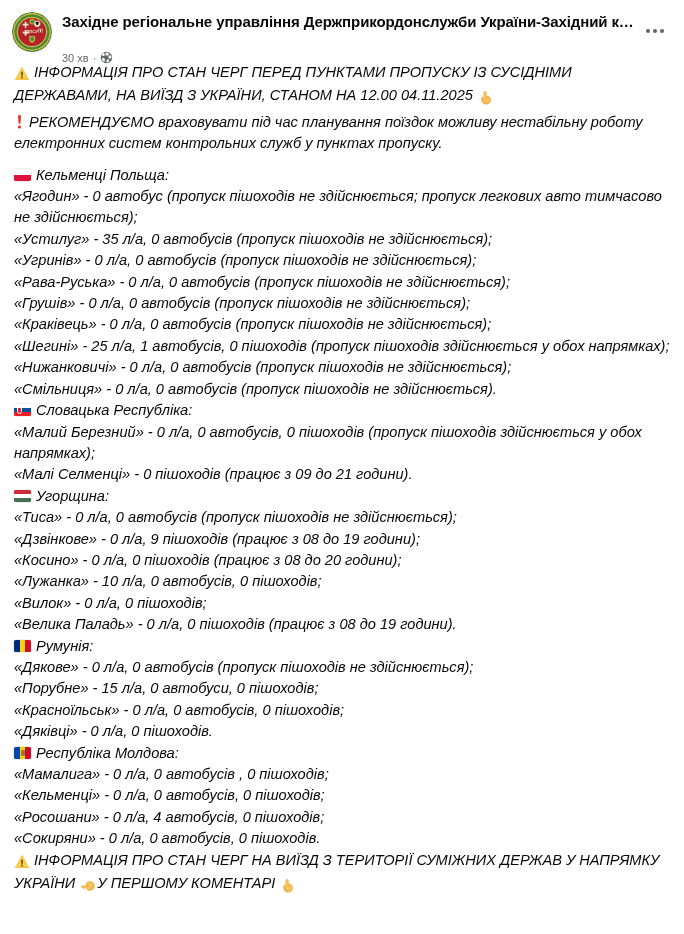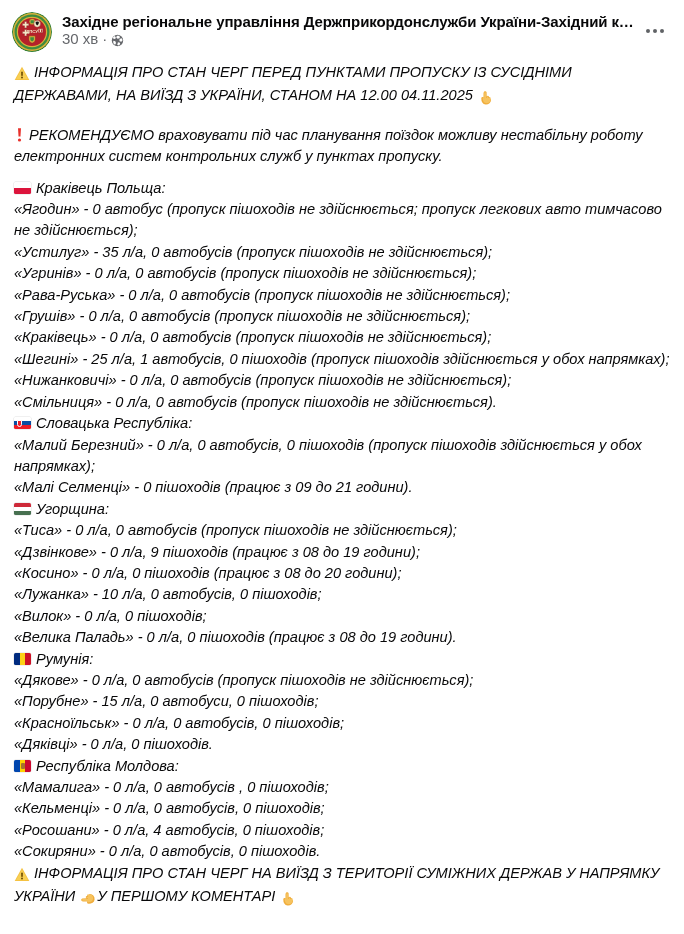--- a/index.html
+++ b/index.html
@@ -57,23 +57,23 @@
     line-height: 19px;
     color: #080809;
     white-space: nowrap;
     overflow: hidden;
     text-overflow: ellipsis;
     max-width: 585px;
     letter-spacing: -0.1px;
   }
   .meta-row {
     display: flex;
-    align-items: center;
-    margin-top: 0;
-    font-size: 15px;
+    align-items: flex-start;
+    margin-top: 19px;
+    font-size: 11px;
     line-height: 16px;
     color: #65676b;
   }
   .meta-time { color: #65676b; }
   .meta-dot {
     margin: 0 4px;
     color: #65676b;
   }
   .globe-icon {
     display: inline-block;
@@ -110,21 +110,21 @@
     line-height: 21.4px;
     color: #080809;
     box-sizing: border-box;
   }
   .para {
     margin: 0;
     padding: 0;
     font-style: italic;
   }
   .para + .para { margin-top: 0; }
-  .para.gap { margin-top: 15px; }
+  .para.gap { margin-top: 2px; }
   .country-head {
     margin-top: 10px;
   }
   .emoji {
     display: inline-block;
     vertical-align: -2px;
     margin-right: 4px;
   }
   .emoji-inline {
     display: inline-block;
@@ -251,21 +251,21 @@
             <path d="M6.8 2.2 q0.9 -0.3 1.1 0.6 l0.1 5 l0.9 0.1 l0 -1 q0.4 -0.7 1 -0.2 l0.1 1.4 l0.8 0 l0.1 -0.8 q0.5 -0.7 1 -0.1 l0 1.3 l0.7 0.1 q0.5 0.3 0.3 0.9 q-0.3 1.7 -1.5 2.7 q-1.4 1.1 -3.2 0.9 q-1.8 -0.2 -2.7 -1.7 q-0.9 -1.6 -0.8 -3.4 q0.1 -0.7 0.7 -0.6 q0.5 0.1 0.6 0.8 l0.1 1.3 l0.1 -6.3 q0.1 -0.8 0.6 -1 z" fill="#f6c35f"></path>
           </svg></span></p>
 
     <p class="para gap"><span><svg class="excl-emoji" viewBox="0 0 7 16">
             <path d="M2 1.2 h3 l-0.5 8.4 h-2 z" fill="#e8302a"></path>
             <circle cx="3.5" cy="13" r="1.6" fill="#e8302a"></circle>
           </svg></span><span>РЕКОМЕНДУЄМО враховувати під час планування поїздок можливу нестабільну роботу електронних систем контрольних служб у пунктах пропуску.</span></p>
 
     <div>
 
-      <p class="para country-head"><span class="flag flag-pl"></span><span>Краківець Польща:</span></p>
+      <p class="para country-head"><span class="flag flag-pl"></span><span>Кельменці Польща:</span></p>
       <p class="para">«Ягодин» - 0 автобус (пропуск пішоходів не здійснюється; пропуск легкових авто тимчасово не здійснюється);</p>
       <p class="para">«Устилуг» - 35 л/а, 0 автобусів (пропуск пішоходів не здійснюється);</p>
       <p class="para">«Угринів» - 0 л/а, 0 автобусів (пропуск пішоходів не здійснюється);</p>
       <p class="para">«Рава-Руська» - 0 л/а, 0 автобусів (пропуск пішоходів не здійснюється);</p>
       <p class="para">«Грушів» - 0 л/а, 0 автобусів (пропуск пішоходів не здійснюється);</p>
       <p class="para">«Краківець» - 0 л/а, 0 автобусів (пропуск пішоходів не здійснюється);</p>
       <p class="para">«Шегині» - 25 л/а, 1 автобусів, 0 пішоходів (пропуск пішоходів здійснюється у обох напрямках);</p>
       <p class="para">«Нижанковичі» - 0 л/а, 0 автобусів (пропуск пішоходів не здійснюється);</p>
       <p class="para">«Смільниця» - 0 л/а, 0 автобусів (пропуск пішоходів не здійснюється).</p>
 

